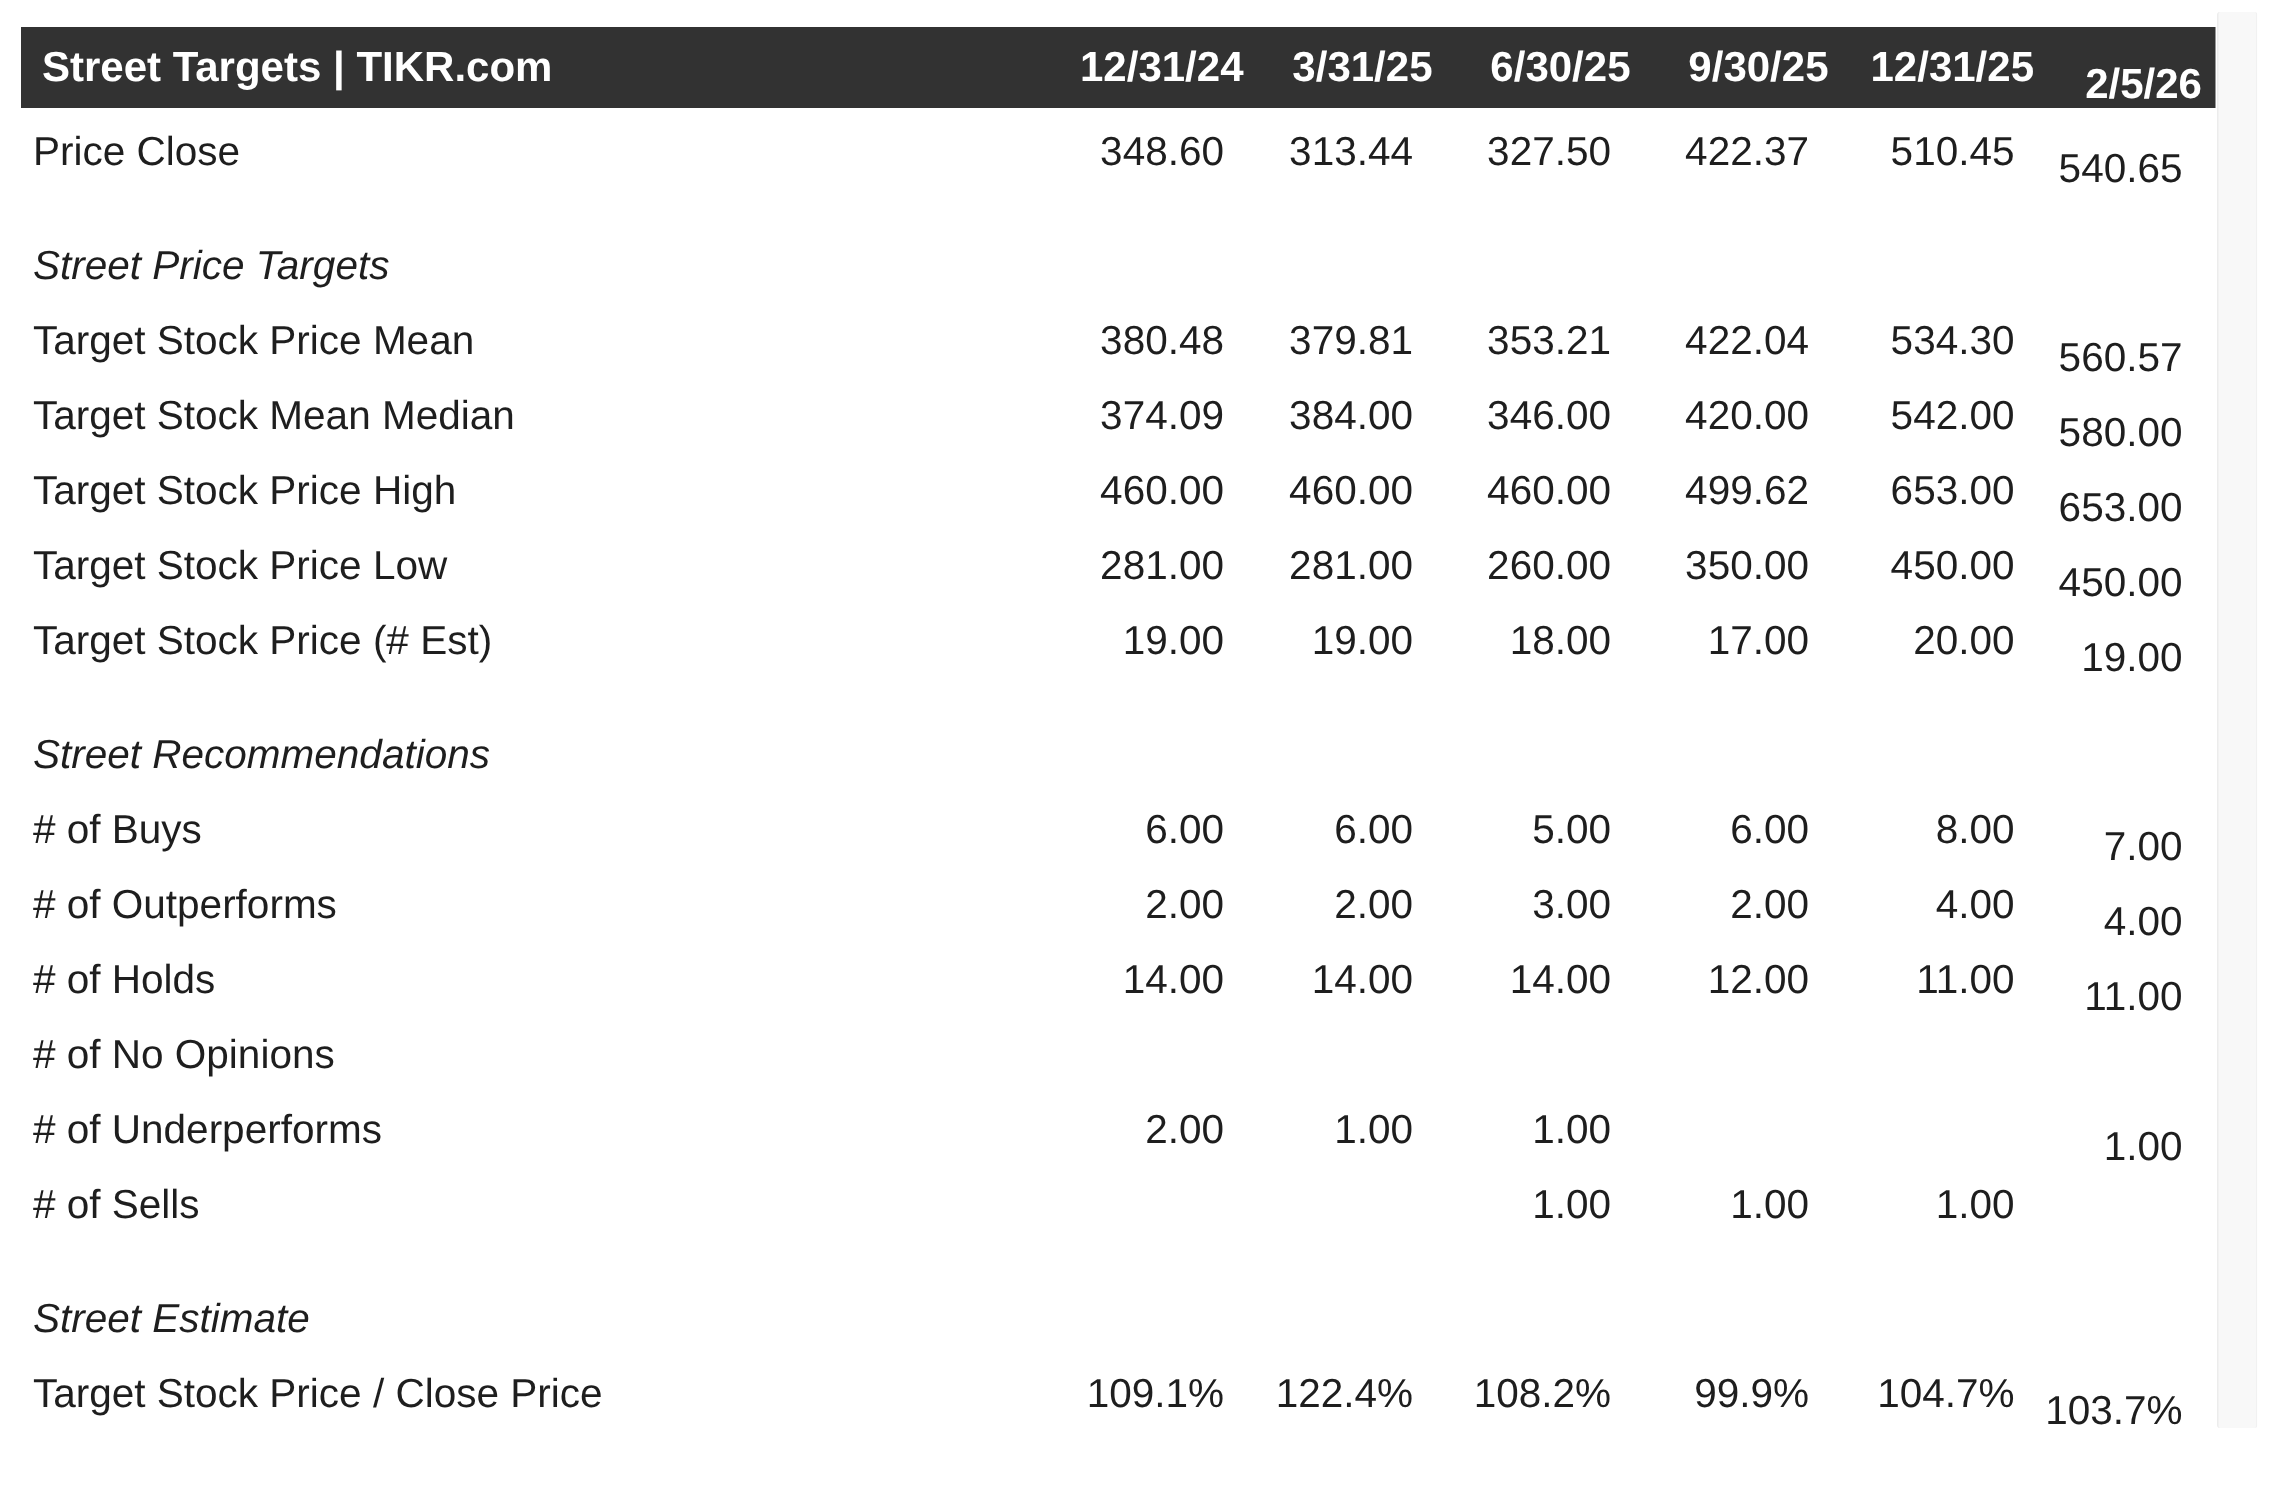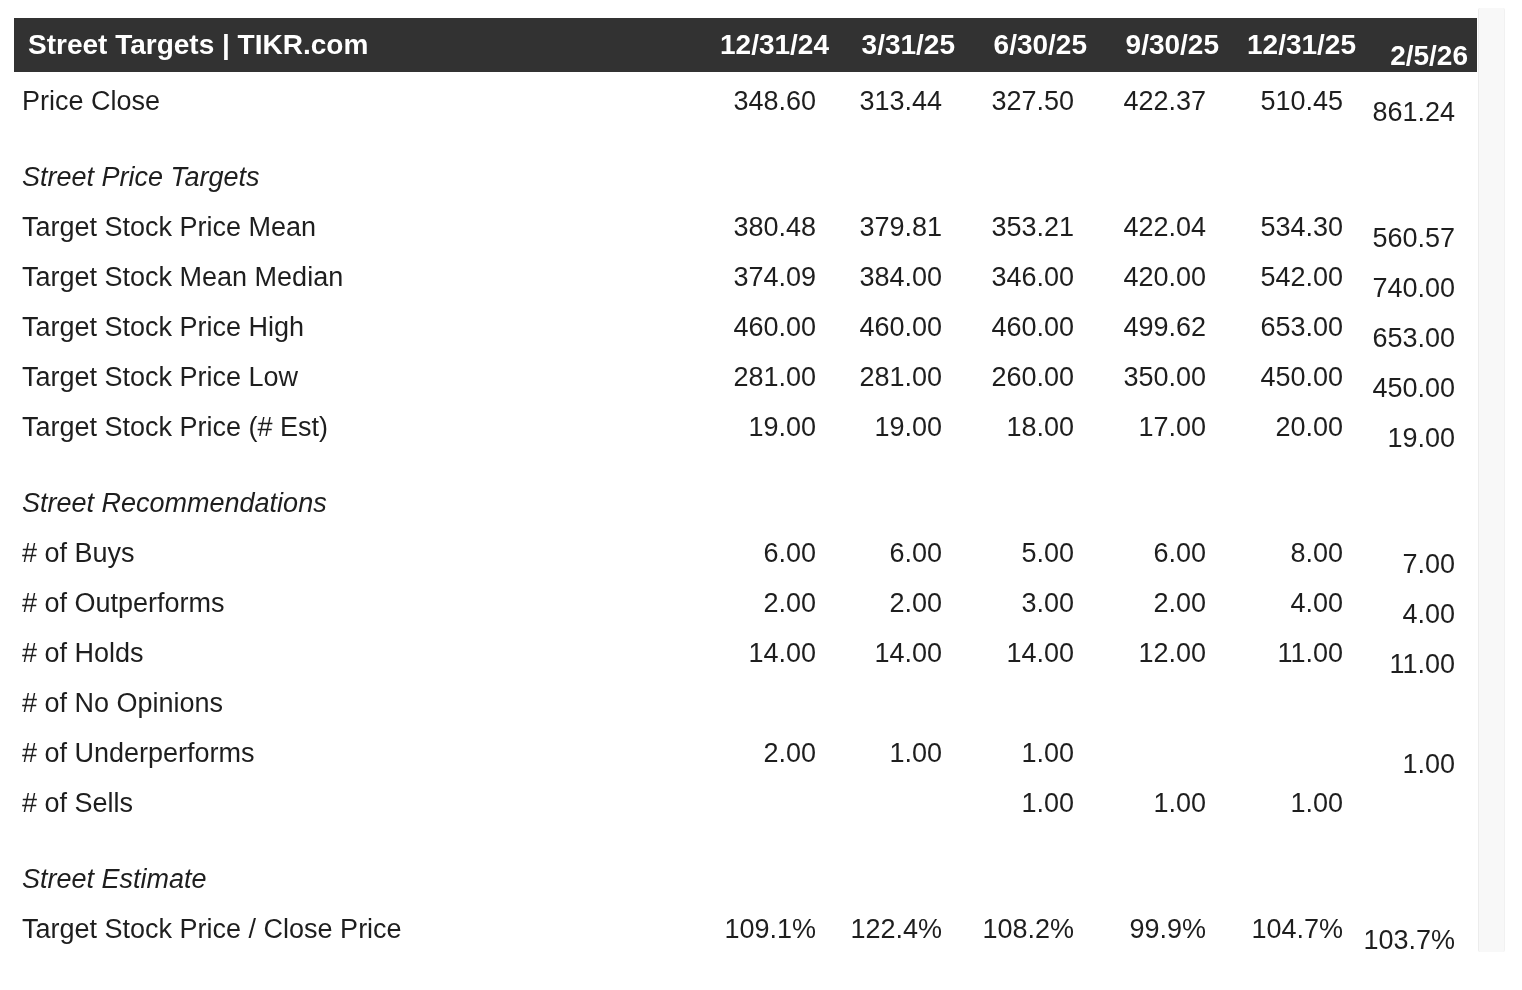--- a/index.html
+++ b/index.html
@@ -79,21 +79,21 @@
     <div class="cell c6">2/5/26</div>
   </div>
 
   <div class="row first">
     <div class="label">Price Close</div>
     <div class="cell c1">348.60</div>
     <div class="cell c2">313.44</div>
     <div class="cell c3">327.50</div>
     <div class="cell c4">422.37</div>
     <div class="cell c5">510.45</div>
-    <div class="cell c6">861.24</div>
+    <div class="cell c6">540.65</div>
   </div>
 
   <div class="row section">
     <div class="label">Street Price Targets</div>
     <div class="cell c1"></div>
     <div class="cell c2"></div>
     <div class="cell c3"></div>
     <div class="cell c4"></div>
     <div class="cell c5"></div>
     <div class="cell c6"></div>
@@ -109,21 +109,21 @@
     <div class="cell c6">560.57</div>
   </div>
 
   <div class="row">
     <div class="label">Target Stock Mean Median</div>
     <div class="cell c1">374.09</div>
     <div class="cell c2">384.00</div>
     <div class="cell c3">346.00</div>
     <div class="cell c4">420.00</div>
     <div class="cell c5">542.00</div>
-    <div class="cell c6">740.00</div>
+    <div class="cell c6">580.00</div>
   </div>
 
   <div class="row">
     <div class="label">Target Stock Price High</div>
     <div class="cell c1">460.00</div>
     <div class="cell c2">460.00</div>
     <div class="cell c3">460.00</div>
     <div class="cell c4">499.62</div>
     <div class="cell c5">653.00</div>
     <div class="cell c6">653.00</div>

